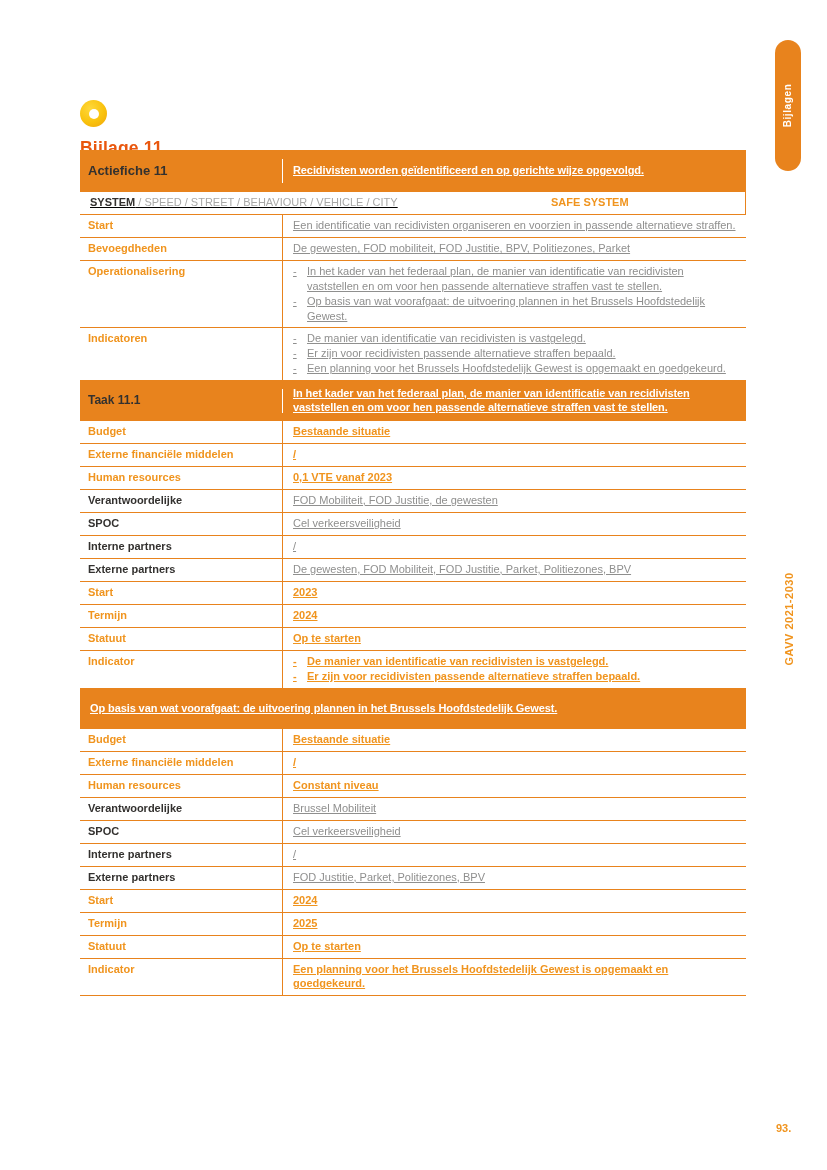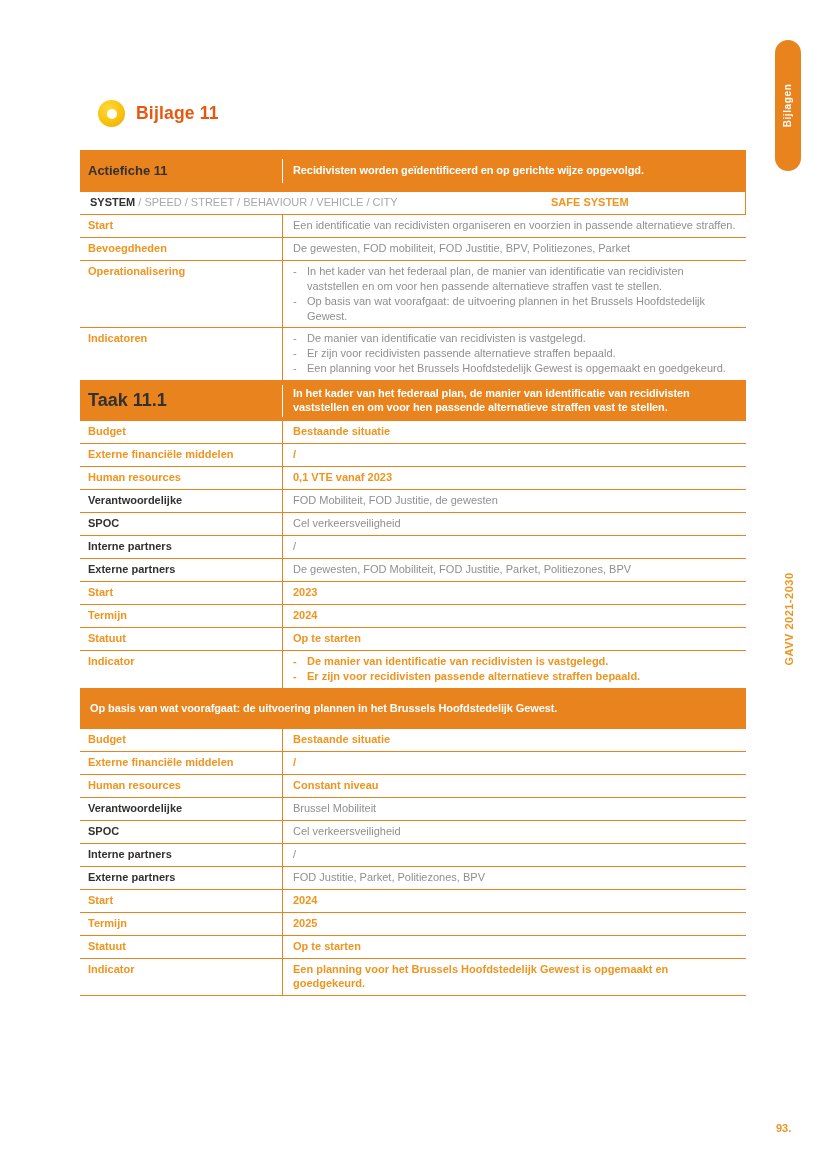--- a/index.html
+++ b/index.html
@@ -10,21 +10,21 @@
   *{ box-sizing:border-box; margin:0; padding:0; }
   html,body{ background:#fff; }
   body{
     width:827px; height:1170px; position:relative; overflow:hidden;
     font-family:"Liberation Sans","DejaVu Sans",sans-serif;
     -webkit-font-smoothing:antialiased;
   }
   .page{ position:absolute; inset:0; background:var(--white); }
 
   
-  .title-row{ position:absolute; left:98px; top:100px; display:flex; align-items:center; gap:11px; }
+  .title-row{ position:absolute; left:80px; top:100px; display:flex; align-items:flex-start; gap:11px;flex-direction:column; }
   .donut{ width:27px; height:27px; border-radius:50%; position:relative;
     background:radial-gradient(circle at 38% 32%, #FFD83A 0%, #F9C20D 55%, #EFA30A 100%); }
   .donut::after{ content:""; position:absolute; left:8.5px; top:8.5px; width:10px; height:10px;
     background:#fff; border-radius:50%; }
   .page-title{ font-size:17.5px; font-weight:bold; color:var(--title-orange); letter-spacing:0.2px; }
 
   
   .side-tab{ position:absolute; left:775px; top:40px; width:26px; height:131px;
     background:var(--orange); border-radius:13px; display:flex; align-items:center; justify-content:center; }
   .side-tab span{ transform:rotate(-90deg); white-space:nowrap; color:#fff; font-size:10px;
@@ -37,29 +37,29 @@
   
   .page-number{ position:absolute; left:776px; top:1122px; color:var(--orange-text);
     font-size:11px; font-weight:bold; }
 
   
   .af-table{ position:absolute; left:80px; top:150px; width:666px; font-size:11px; }
   .trow{ display:flex; border-bottom:1px solid var(--orange); min-height:23px; background:#fff; }
   .cell{ padding:3px 10px 4px; line-height:1.35; }
   .cell.label{ flex:0 0 203px; width:203px; border-right:1px solid var(--orange);
     font-weight:bold; padding-left:8px; }
-  .cell.value{ flex:1; }
+  .cell.value{ flex:1;text-decoration:underline; }
 
   .trow.header, .trow.task{ background:var(--orange); border-bottom:none; align-items:center; }
   .trow.header .label, .trow.task .label{ color:var(--dark); border-right-color:#fff; }
   .trow.header .value, .trow.task .value{ color:#fff; font-weight:bold; font-size:11px; letter-spacing:-0.1px; }
   .trow.header{ min-height:42px; }
   .trow.header .label{ font-size:13px; }
   .trow.task{ min-height:40px; }
-  .trow.task .label{ font-size:18px; }
+  .trow.task .label{ font-size:12px; }
 
   .lbl-orange .label{ color:var(--orange-text); }
   .lbl-dark .label{ color:var(--dark); }
   .val-orange .value{ color:var(--orange-text); font-weight:bold; }
   .val-gray .value{ color:var(--gray); }
 
   .trow.safe .label{ color:var(--orange-text); }
   .safe-bold{ color:var(--dark); font-weight:bold; }
   .safe-rest{ color:var(--light-gray); }
 

